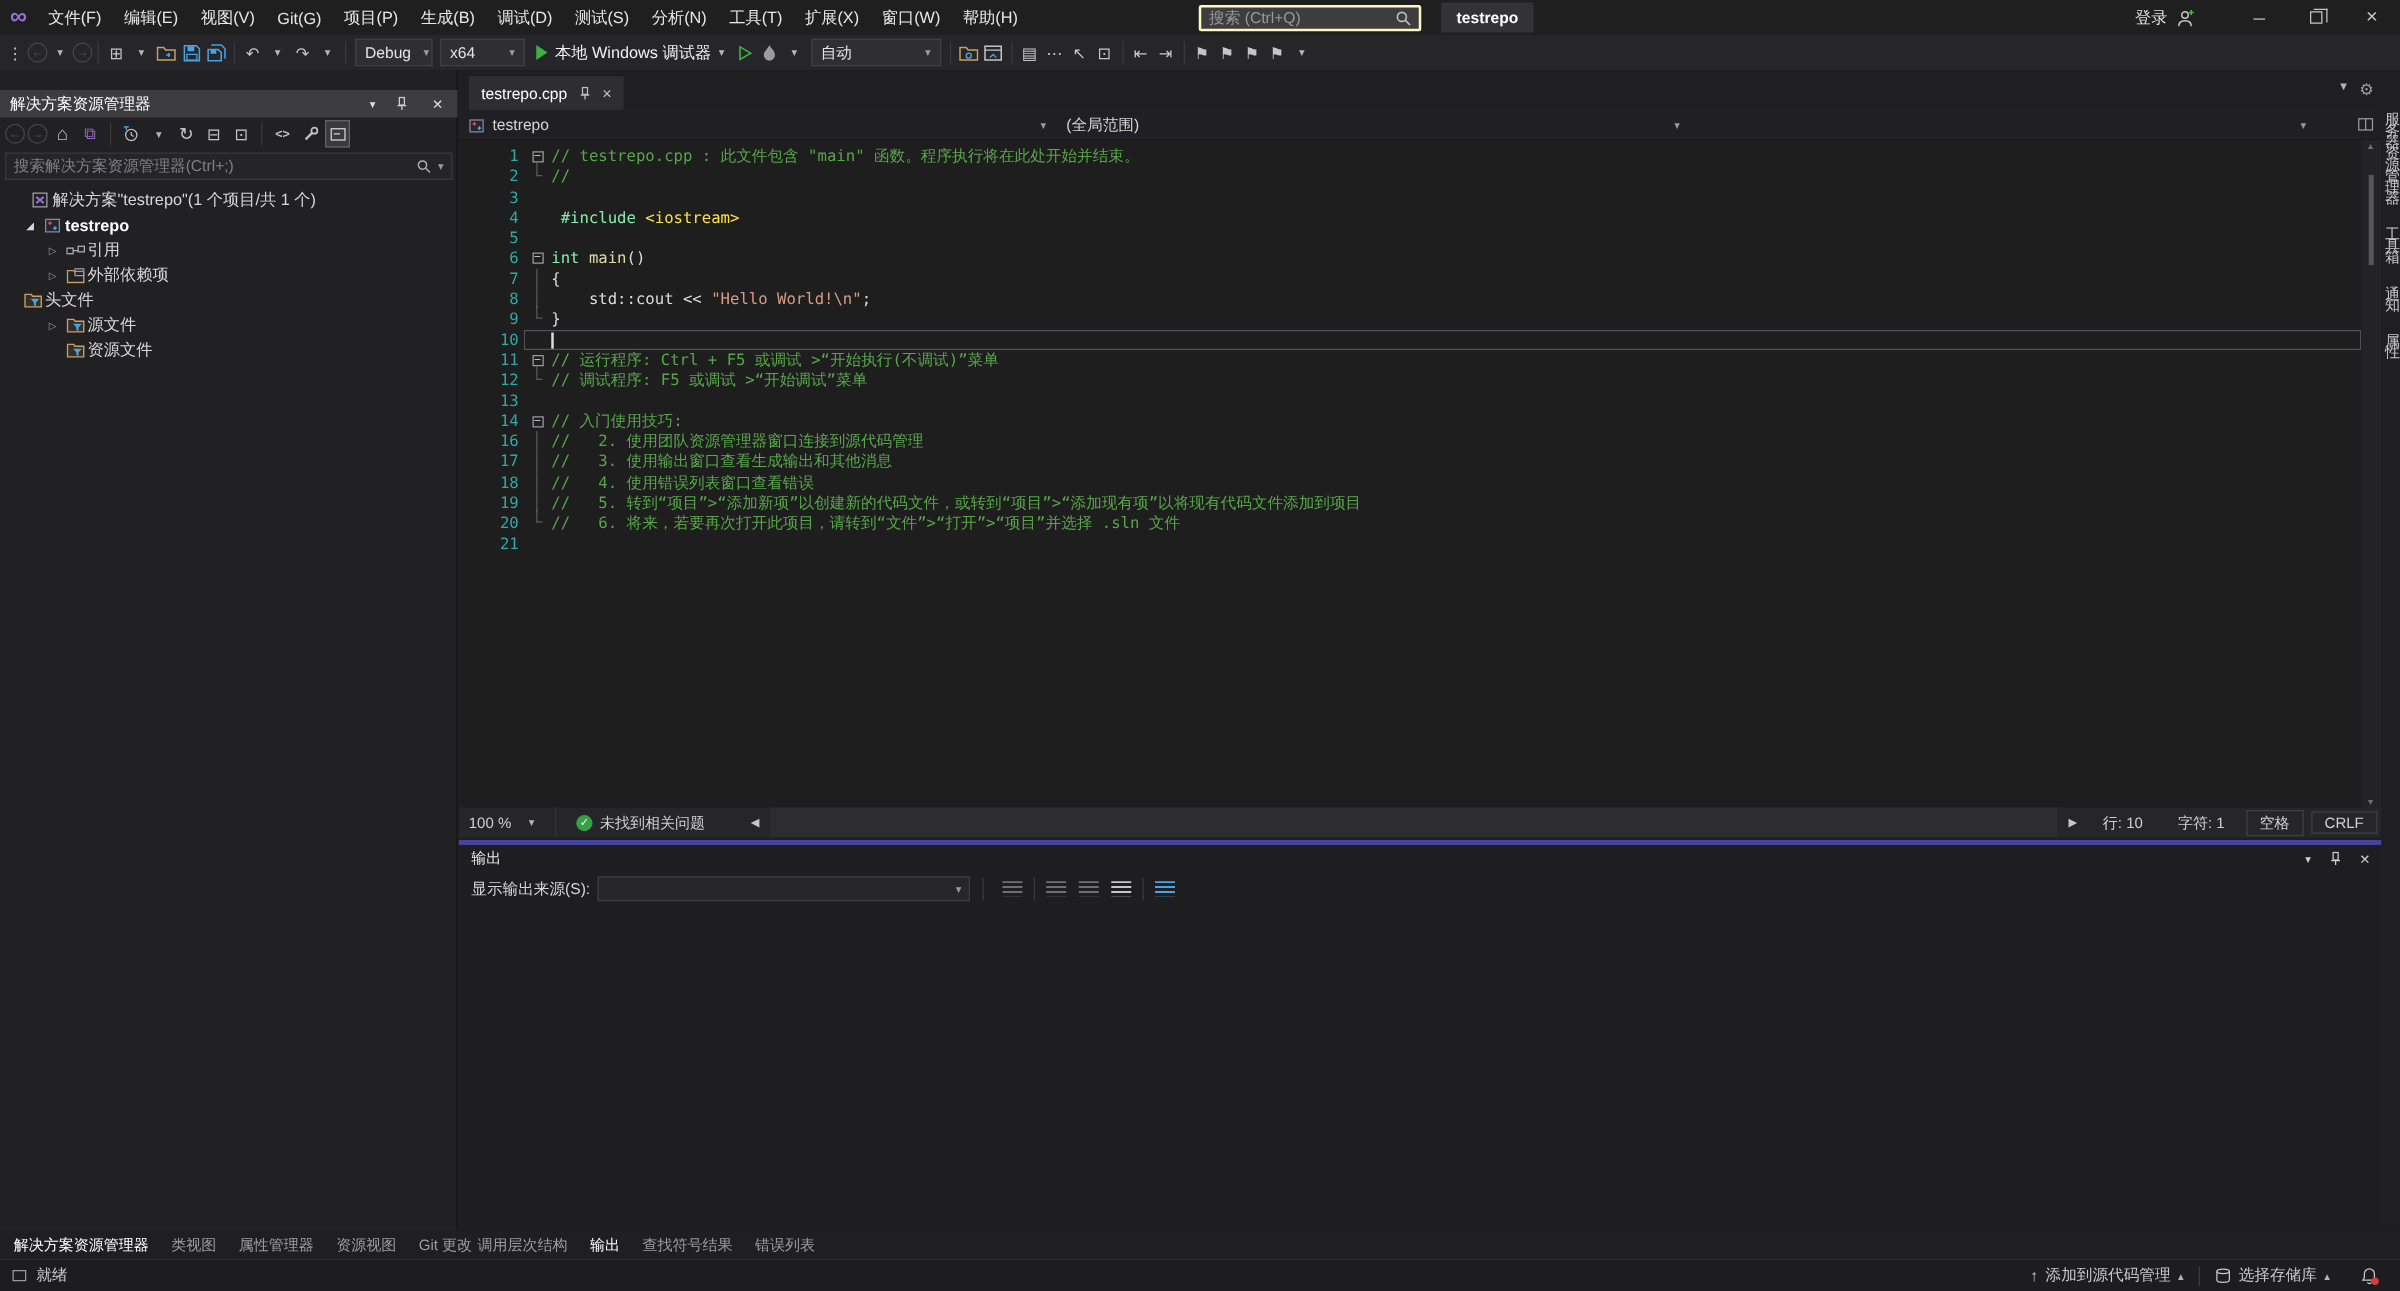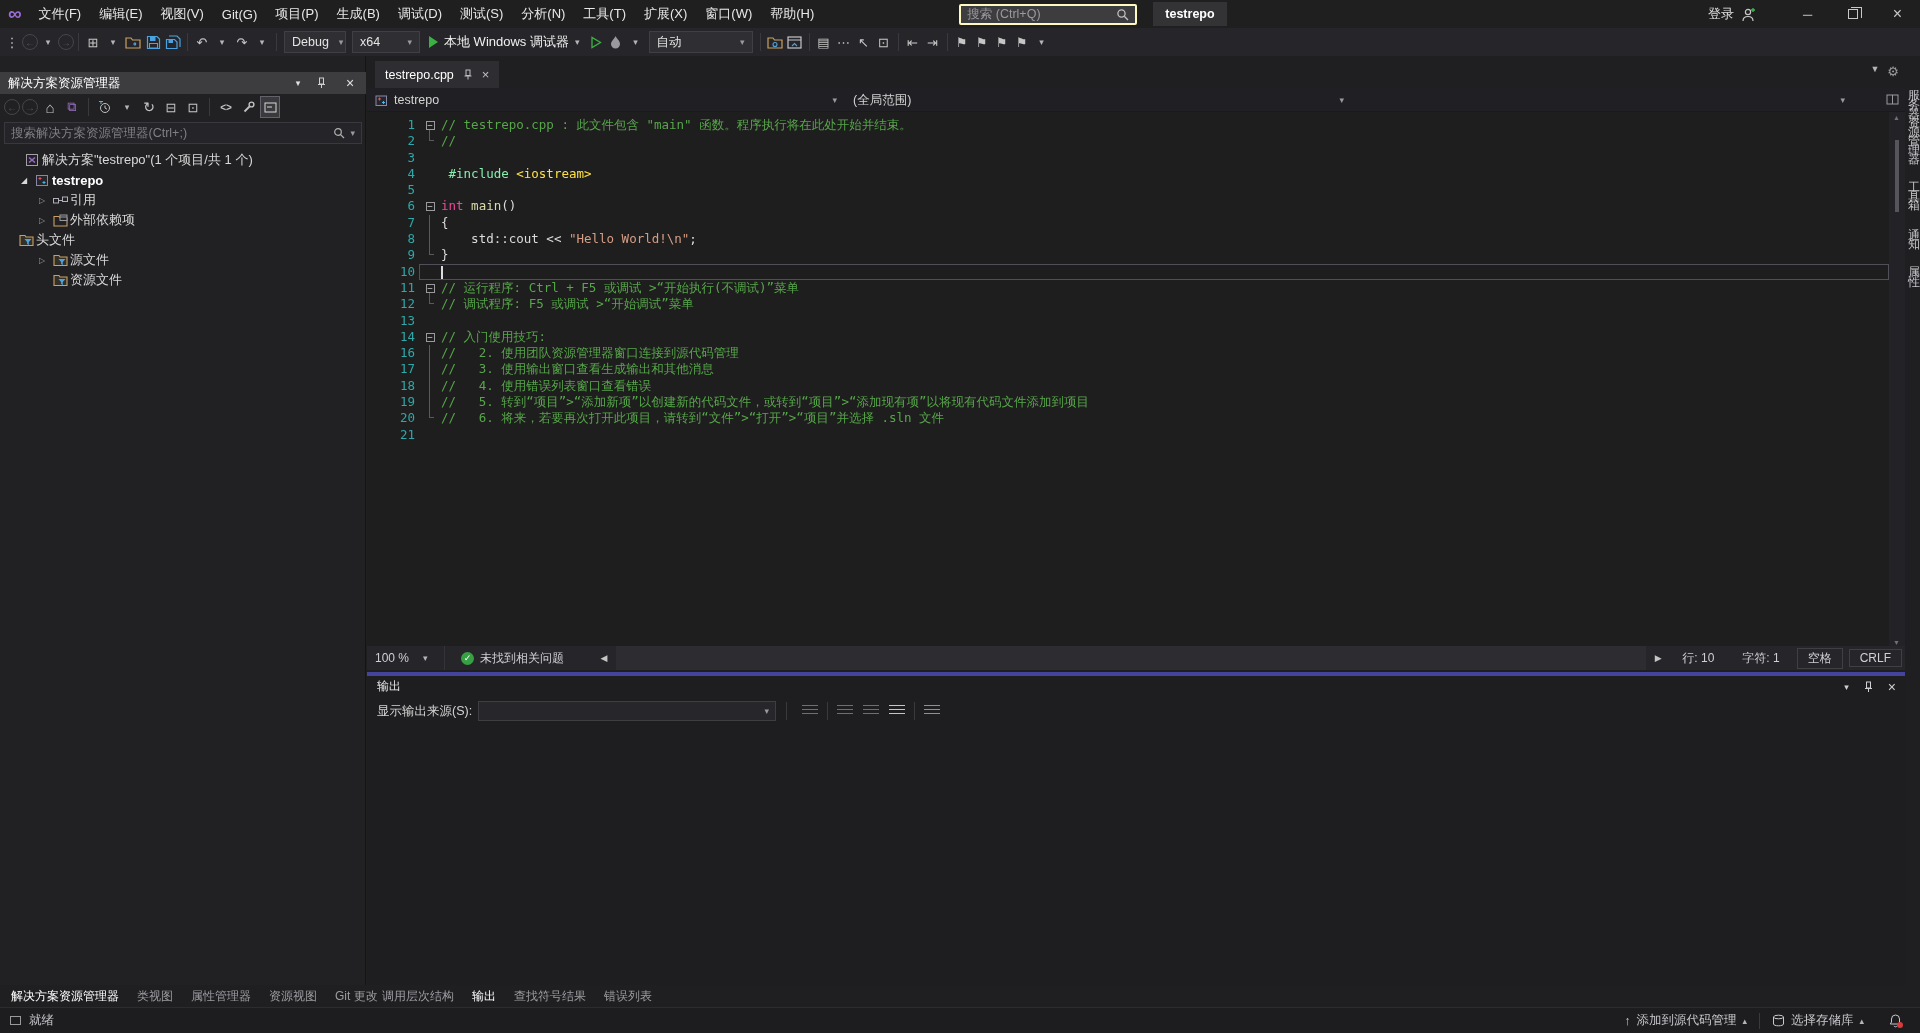--- a/index.html
+++ b/index.html
@@ -69,21 +69,21 @@
   .cl{height:16.3px;line-height:16.3px;display:flex;white-space:pre}
   .cl .ln{width:52px;text-align:right;padding-right:4px;color:#2ea8a8;flex:none}
   .cl .mid{flex:1;display:flex}
   .cl .fold{width:22px;flex:none;display:flex;align-items:center;justify-content:center;position:relative}
   .fs{width:9px;height:9px;border:1px solid #9a9a9e;color:#c8c8c8;font-size:9px;line-height:7px;text-align:center;background:#1e1e1e;z-index:1}
   .fe{position:absolute;left:10px;top:-3px;width:5px;height:11px;border-left:1px solid #5a5a5e;border-bottom:1px solid #5a5a5e}
   .fm{position:absolute;left:10px;top:0;height:100%;border-left:1px solid #5a5a5e}
   .cl .txt{flex:1}
   .cl.cur .mid{box-shadow:inset 0 0 0 1px #50505a}
   .caret{display:inline-block;width:1.5px;height:13px;background:#dcdcdc;vertical-align:middle;margin-right:1px}
-  .cm{color:#57a64a}.kw{color:#ec4899}.fn{color:#dcdcaa}.str{color:#d69d85}.pp{color:#86efac}.inc{color:#fde047}.pl{color:#dcdcdc}
+  .cm{color:#57a64a}.kw{color:#86efac}.fn{color:#dcdcaa}.str{color:#d69d85}.pp{color:#86efac}.inc{color:#fde047}.pl{color:#dcdcdc}
 
   
   #vscroll{left:1889px;top:112px;width:16px;height:536px;background:#232327;color:#707074}
   #vthumb{position:absolute;left:6px;top:28px;width:4px;height:72px;background:#55555b}
   
   #edbar{left:367px;top:646px;width:1538px;height:24px;background:#26262a;display:flex;align-items:center;font-size:12px;color:#d0d0d4}
   #zoomsel{width:78px;height:24px;display:flex;align-items:center;padding:0 8px;border-right:1px solid #333338;gap:14px}
   .okcirc{width:13px;height:13px;border-radius:50%;background:#36a143;color:#ffffff;font-size:9px;
           display:inline-flex;align-items:center;justify-content:center;margin:0 6px 0 16px}
   #hstrack{flex:1;height:100%;background:#2d2d31;margin:0 2px}

